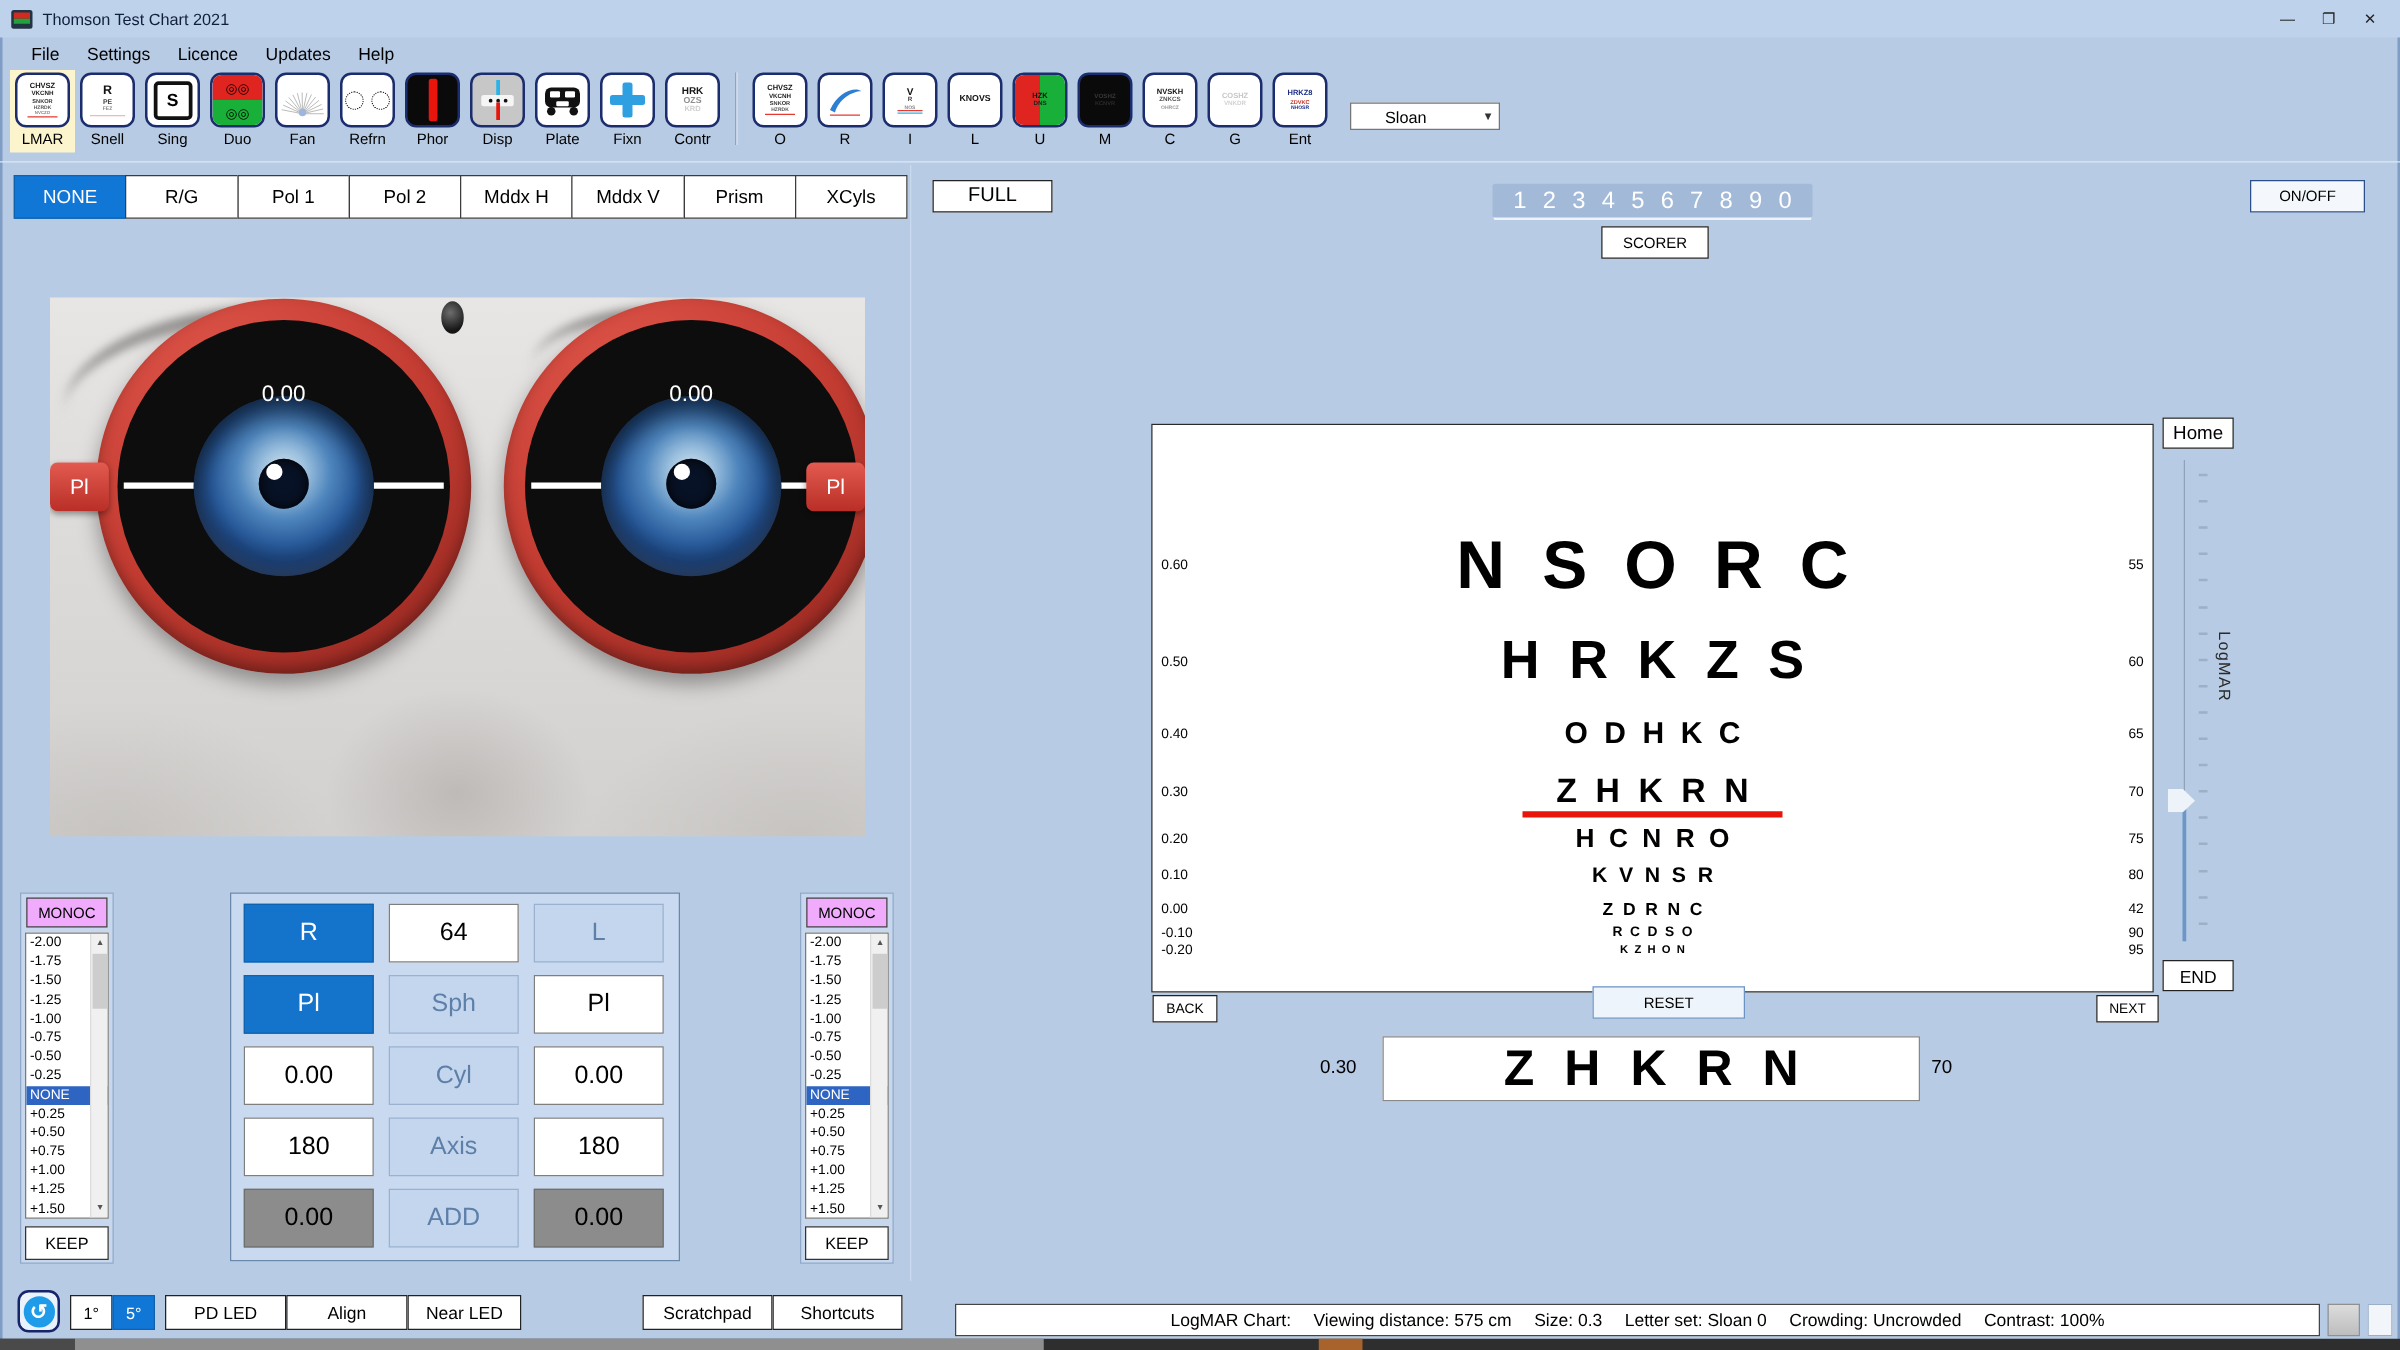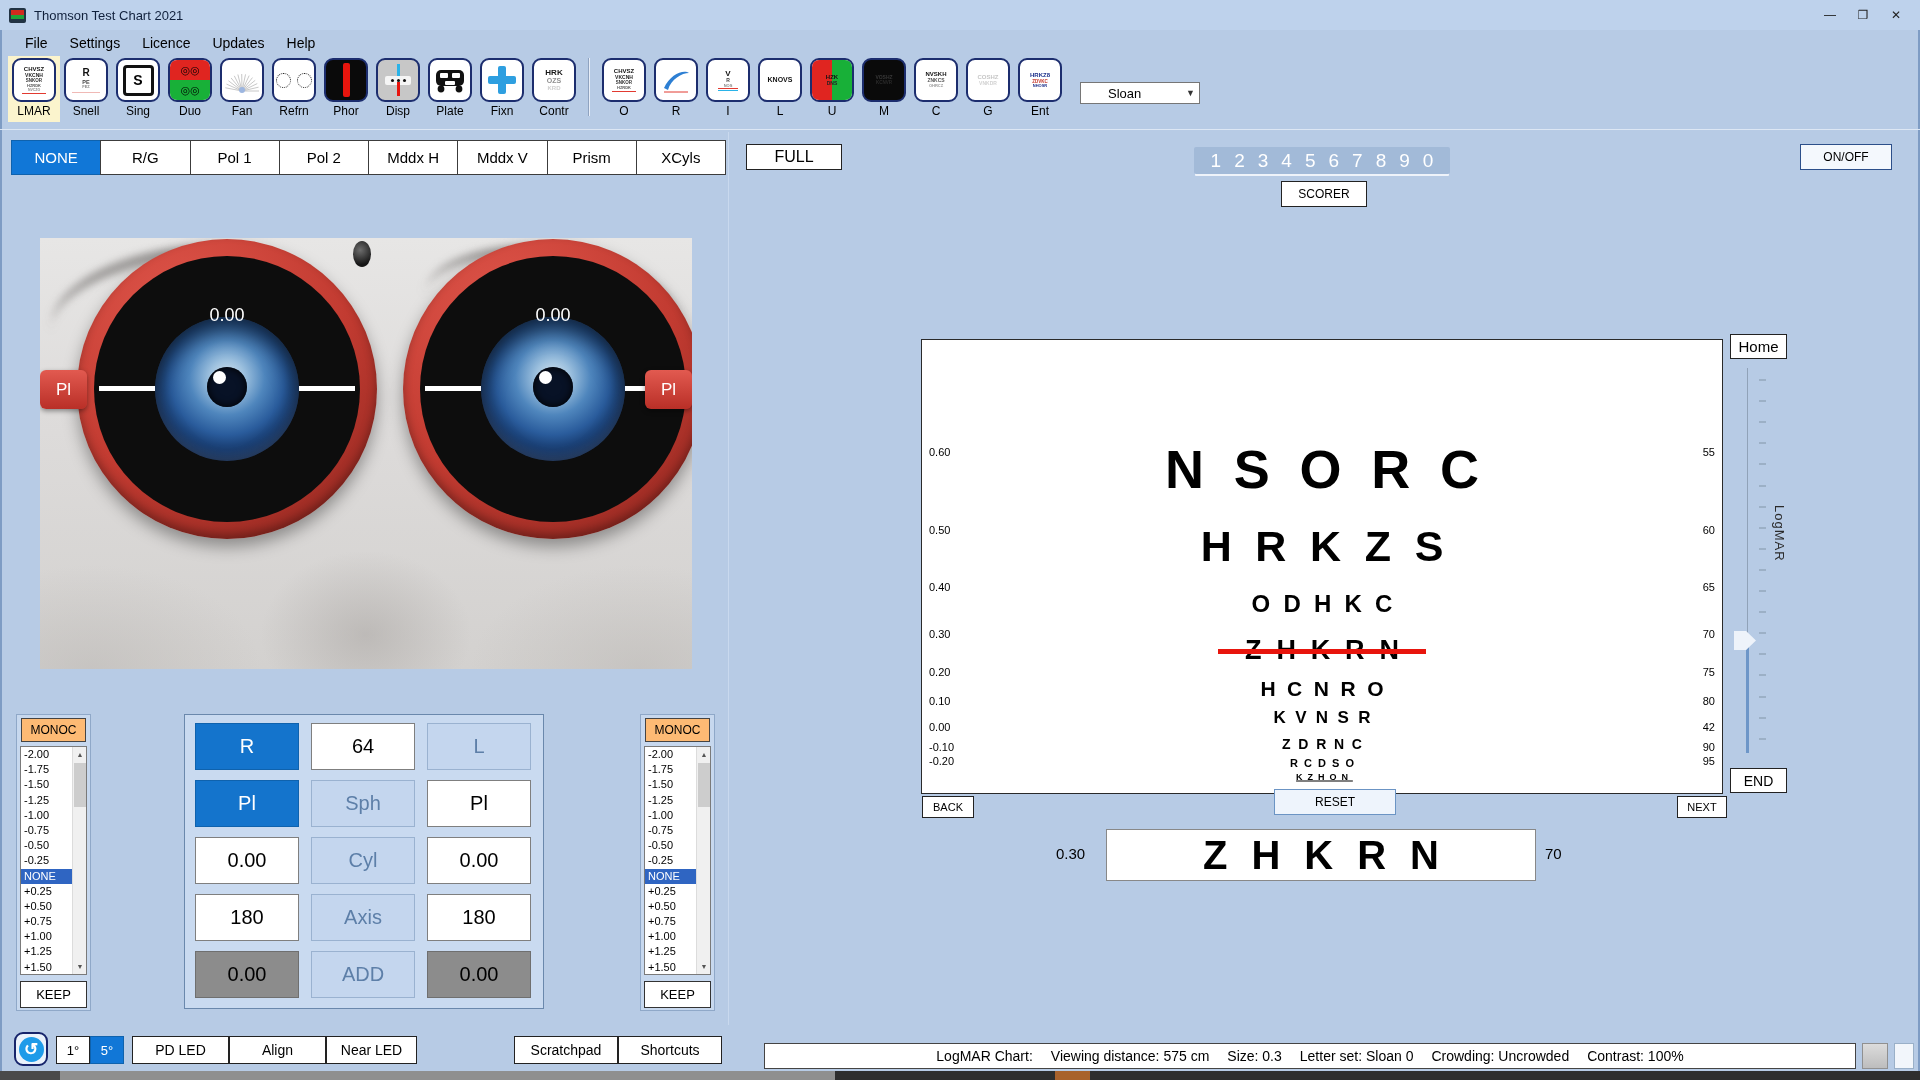--- a/index.html
+++ b/index.html
@@ -54,21 +54,21 @@
       background:radial-gradient(circle at 50% 42%, #d7e5ef 0%, #9cc0de 16%, #4f86bd 34%, #2a5c9c 52%, #16396c 66%, #0a1f44 80%, #09162e 100%);
       box-shadow:inset 0 12px 20px rgba(0,0,0,.55), inset 0 -6px 12px rgba(255,255,255,.12);}
   .dial .pupil{position:absolute;left:52px;top:50px;width:40px;height:40px;border-radius:50%;background:#081226;box-shadow:inset 0 0 9px #000;}
   .dial .glint{position:absolute;left:58px;top:54px;width:13px;height:13px;border-radius:50%;background:#fff;}
   .dial .power{position:absolute;left:0;top:66px;width:100%;text-align:center;color:#fff;font-size:18px;}
   .pltab{position:absolute;top:132px;width:47px;height:39px;border-radius:6px;color:#fff;font-size:17px;
       display:flex;align-items:center;justify-content:center;background:linear-gradient(180deg,#e25a50,#b92f27);
       box-shadow:0 2px 5px rgba(0,0,0,.4);}
   
   .monoc{position:absolute;top:714px;width:75px;height:297px;background:#c7d8ee;border:1px solid #8fa8c8;box-sizing:border-box;}
-  .monoc .mhead{position:absolute;left:4px;top:3px;width:65px;height:24px;background:#fdba74;border:1px solid #444;
+  .monoc .mhead{position:absolute;left:4px;top:3px;width:65px;height:24px;background:#f0abfc;border:1px solid #444;
       font-size:12px;display:flex;align-items:center;justify-content:center;box-sizing:border-box;}
   .monoc .mlist{position:absolute;left:3px;top:31px;width:67px;height:229px;background:#fff;border:1px solid #7a7a7a;box-sizing:border-box;overflow:hidden;}
   .opt{height:15.2px;line-height:15.2px;font-size:11px;padding-left:3px;}
   .opt.selopt{background:#2f65c2;color:#fff;}
   .sbar{position:absolute;right:0;top:0;width:14px;height:100%;background:#f0f0f0;border-left:1px solid #dcdcdc;box-sizing:border-box;}
   .sarr{position:absolute;left:0;width:14px;height:15px;font-size:7px;color:#555;display:flex;align-items:center;justify-content:center;}
   .sthumb{position:absolute;left:1px;top:16px;width:12px;height:44px;background:#cdcdcd;}
   .mkeep{position:absolute;left:3px;top:266px;width:67px;height:27px;background:#fff;border:1px solid #333;
       font-size:13px;display:flex;align-items:center;justify-content:center;box-sizing:border-box;}
   #monoc-left{left:16px;} #monoc-right{left:640px;}
@@ -86,21 +86,21 @@
   .rotbtn .rc{width:25px;height:25px;border-radius:50%;background:#1e9be9;color:#fff;font-size:17px;line-height:25px;
        text-align:center;font-weight:bold;}
   .degbtn{font-size:13px;}
   .degsel{background:#1177d7 !important;color:#fff;border-color:#0f62ad !important;}
   
   .digits{position:absolute;left:1194px;top:147px;width:256px;height:27px;background:#a2bad8;border-radius:2px;
       display:flex;align-items:center;justify-content:center;gap:13px;box-shadow:0 3px 0 -1px #eef3fa;}
   .digits span{color:#fff;font-size:19px;}
   .chart{position:absolute;left:921px;top:339px;width:802px;height:455px;background:#fff;border:1px solid #2a2a2a;box-sizing:border-box;}
   .crow{position:absolute;left:0;right:0;transform:translateY(-50%);}
-  .crow .ltrs{display:block;text-align:center;font-weight:bold;color:#000;white-space:nowrap;margin-top:17px;}
+  .crow .ltrs{display:block;text-align:center;font-weight:bold;color:#000;white-space:nowrap;}
   .crow .lv{position:absolute;left:7px;top:50%;transform:translateY(-50%);font-size:11px;font-weight:normal;}
   .crow .rv{position:absolute;right:7px;top:50%;transform:translateY(-50%);font-size:11px;font-weight:normal;}
   .redline{position:absolute;top:309px;left:50%;transform:translateX(-50%);width:208px;height:5px;background:#e8150d;}
   .curbox{position:absolute;left:1106px;top:829px;width:430px;height:52px;background:#fff;border:1px solid #888;
       display:flex;align-items:center;justify-content:center;box-sizing:border-box;}
   .curltrs{font-size:40px;font-weight:bold;letter-spacing:.6em;padding-left:.6em;white-space:nowrap;}
   .curlab{position:absolute;font-size:15px;}
   .track{position:absolute;left:1747px;top:368px;width:1px;height:385px;background:#90a2b8;}
   .trksel{position:absolute;left:1746px;top:641px;width:3px;height:112px;background:#6d96c8;}
   .thumb{position:absolute;left:1734px;top:631px;width:22px;height:19px;background:#eef3fa;
@@ -522,21 +522,21 @@
     <span class="ltrs" style="font-size:14px;letter-spacing:.55em;padding-left:.55em;line-height:14px;">ZDRNC</span>
     <span class="rv">42</span>
       </div>
       <div class="crow" style="top: 406px; height: 11px;">
         <span class="lv">-0.10</span>
     <span class="ltrs" style="font-size:11px;letter-spacing:.55em;padding-left:.55em;line-height:11px;">RCDSO</span>
     <span class="rv">90</span>
       </div>
       <div class="crow" style="top: 420px; height: 9px;">
         <span class="lv">-0.20</span>
-    <span class="ltrs" style="font-size:9px;letter-spacing:.55em;padding-left:.55em;line-height:9px;text-decoration:underline;">KZHON</span>
+    <span class="ltrs" style="font-size:9px;letter-spacing:.55em;padding-left:.55em;line-height:9px;">KZHON</span>
     <span class="rv">95</span>
       </div>
     </div>
   <div class="btn" style="left:922px;top:796px;width:52px;height:22px;font-size:11px;">BACK</div>
   <div class="btn" style="left:1261px;top:789px;width:122px;height:26px;font-size:12px;background:#eef4fc;border-color:#6b94c4;margin-left:13px;">RESET</div>
   <div class="btn" style="left:1677px;top:796px;width:50px;height:22px;font-size:11px;">NEXT</div>
 
   <span class="curlab" style="left:1056px;top:845px;">0.30</span>
   <div class="curbox">
     <span class="curltrs">ZHKRN</span>

